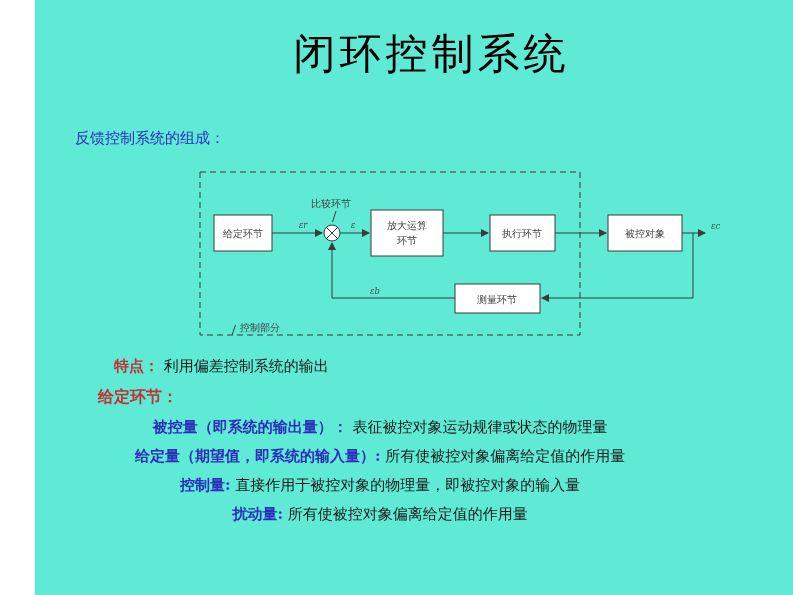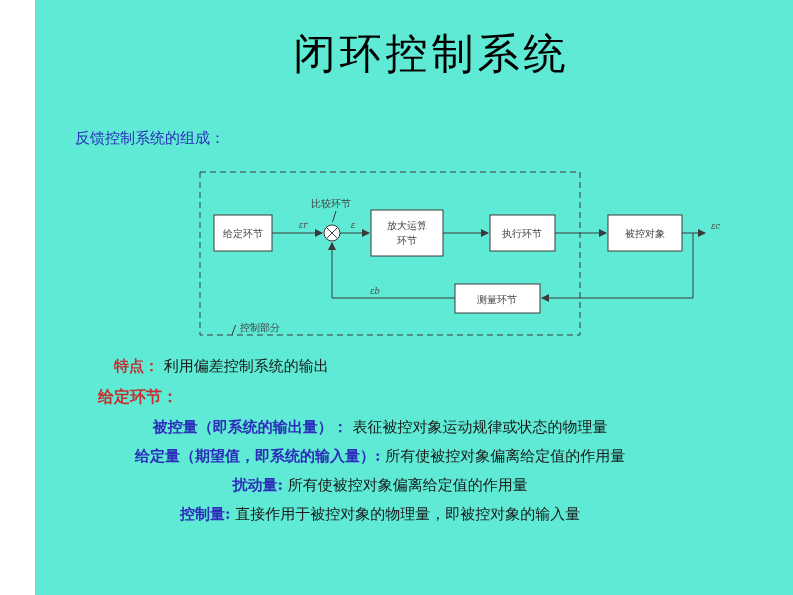--- a/index.html
+++ b/index.html
@@ -116,22 +116,22 @@
   <div class="quantities">
     <div class="q-line">
       <span class="blue">被控量（即系统的输出量）：</span>
       <span>表征被控对象运动规律或状态的物理量</span>
     </div>
     <div class="q-line">
       <span class="blue">给定量（期望值，即系统的输入量）:</span>
       <span>所有使被控对象偏离给定值的作用量</span>
     </div>
     <div class="q-line">
+      <span class="blue">控制量:</span>
+      <span>直接作用于被控对象的物理量，即被控对象的输入量</span>
+    </div>
+    <div class="q-line">
       <span class="blue">扰动量:</span>
       <span>所有使被控对象偏离给定值的作用量</span>
-    </div>
-    <div class="q-line">
-      <span class="blue">控制量:</span>
-      <span>直接作用于被控对象的物理量，即被控对象的输入量</span>
     </div>
   </div>
 
 </div>
 
 </body></html>

